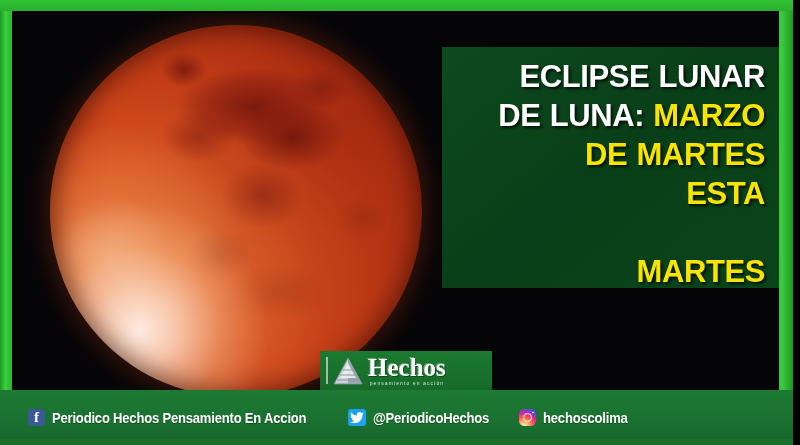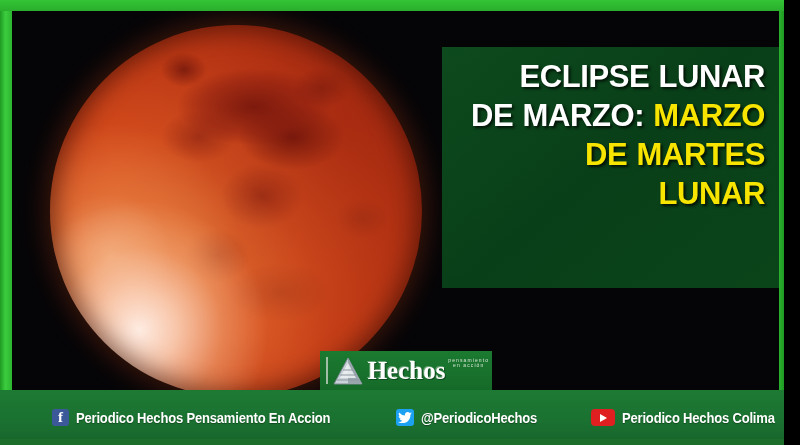--- a/index.html
+++ b/index.html
@@ -6,20 +6,21 @@
   html,body{margin:0;padding:0;background:#000;}
   body{
     font-family:"Liberation Sans", sans-serif;
     -webkit-font-smoothing:antialiased;
   }
   #canvas{
     position:relative;
     width:784px;height:445px;
     overflow:hidden;
     background:#be185d;
+    padding-left:9px;
   }
 
   
   .frame-top,.frame-bottom,.frame-left,.frame-right{
     position:absolute;
     background:linear-gradient(180deg,#33c436 0%,#2aae2c 100%);
   }
   .frame-top{left:0;top:0;width:800px;height:11px;}
   .frame-left{left:0;top:0;width:12px;height:445px;
     background:linear-gradient(90deg,#1e9a22 0%,#3ccc3f 45%,#2bb52f 100%);}
@@ -104,21 +105,21 @@
     box-sizing:border-box;
     padding-left:6px;
   }
   .logo-divider{
     width:2px;height:27px;background:#cfd8cf;opacity:.75;margin-right:5px;
   }
   .logo-mark{
     width:30px;height:28px;position:relative;flex:0 0 auto;margin-right:5px;
   }
   .logo-mark svg{display:block;}
-  .logo-textwrap{display:flex;flex-direction:row;justify-content:center;line-height:1;}
+  .logo-textwrap{display:flex;flex-direction:column;justify-content:center;line-height:1;}
   .logo-word{
     font-family:"Liberation Serif", serif;
     font-weight:bold;
     font-size:25px;
     color:#ffffff;
     letter-spacing:0px;
     text-shadow:1px 1px 0 #0d4a1d, -1px -1px 0 rgba(255,255,255,.35);
     margin-bottom:1px;
   }
   .logo-sub{
@@ -136,21 +137,20 @@
     width:800px;height:55px;
     background:linear-gradient(180deg,#1d7a33 0%,#1a7030 62%,#17632b 100%);
     display:flex;align-items:center;
     padding-left:28px;
     box-sizing:border-box;
   }
   .social-item{
     display:flex;align-items:center;
     margin-right:22px;
     white-space:nowrap;
-    margin-left:24px;
   }
   .social-item .handle{
     font-family:"Liberation Sans", sans-serif;
     font-weight:bold;
     font-size:14px;
     color:#ffffff;
     margin-left:7px;
     letter-spacing:-0.2px;
     transform:scaleX(0.93);
     transform-origin:left center;
@@ -198,24 +198,25 @@
   <div class="photo">
     <div class="moon-wrap">
       <div class="moon"></div>
       <div class="moon-edge"></div>
     </div>
   </div>
 
   <div class="headline">
     <h1>
       <span class="hl-white">ECLIPSE LUNAR</span><br>
-      <span class="hl-white">DE MARZO: </span><span class="hl-yellow">MARZO</span><br>
+      <span class="hl-white">DE LUNA: </span><span class="hl-yellow">MARZO</span><br>
       <span class="hl-yellow">DE MARTES</span><br>
-      <span class="hl-yellow">LUNAR</span><br>
+      <span class="hl-yellow">ESTA</span><br>
       <br>
+      <span class="hl-yellow">MARTES</span>
     </h1>
   </div>
 
   <div class="logo">
     <div class="logo-divider"></div>
     <div class="logo-mark">
       <svg width="30" height="28" viewBox="0 0 30 28">
         <polygon points="15,1 29,27 1,27" fill="#c9d2d8" stroke="#7e8a93" stroke-width="1"></polygon>
         <polygon points="15,1 29,27 15,27" fill="#9aa6ae"></polygon>
         <polygon points="15,6 23,21 7,21" fill="#eef2f5" opacity="0.85"></polygon>
@@ -239,24 +240,20 @@
 
     <div class="social-item">
       <span class="ic ic-tw">
         <svg width="14" height="11" viewBox="0 0 14 11" aria-hidden="true">
           <path fill="#ffffff" d="M13.9 1.3c-.5.23-1.04.38-1.6.45.58-.35 1.02-.9 1.23-1.55-.54.32-1.14.55-1.78.68A2.83 2.83 0 0 0 9.7 0C8.14 0 6.88 1.27 6.88 2.83c0 .22.02.44.07.64A8.02 8.02 0 0 1 1.1.52 2.85 2.85 0 0 0 .72 1.95c0 .98.5 1.85 1.26 2.36A2.8 2.8 0 0 1 .7 3.96v.04c0 1.37.97 2.52 2.26 2.78-.24.06-.49.1-.74.1-.18 0-.36-.02-.53-.05a2.84 2.84 0 0 0 2.64 1.97A5.68 5.68 0 0 1 0 9.97a8 8 0 0 0 4.34 1.28c5.2 0 8.05-4.32 8.05-8.07l-.01-.37c.56-.4 1.04-.9 1.42-1.47z"></path>
         </svg>
       </span>
       <span class="handle">@PeriodicoHechos</span>
     </div>
 
-    <div class="social-item">
-      <span class="ic ic-yt"></span>
-      <span class="handle">Periodico Hechos Colima</span>
-    </div>
 
     <div class="social-item">
       <span class="ic ic-ig"></span>
       <span class="handle">hechoscolima</span>
     </div>
 
   </div>
 
   <div class="frame-bottom"></div>
 </div>

